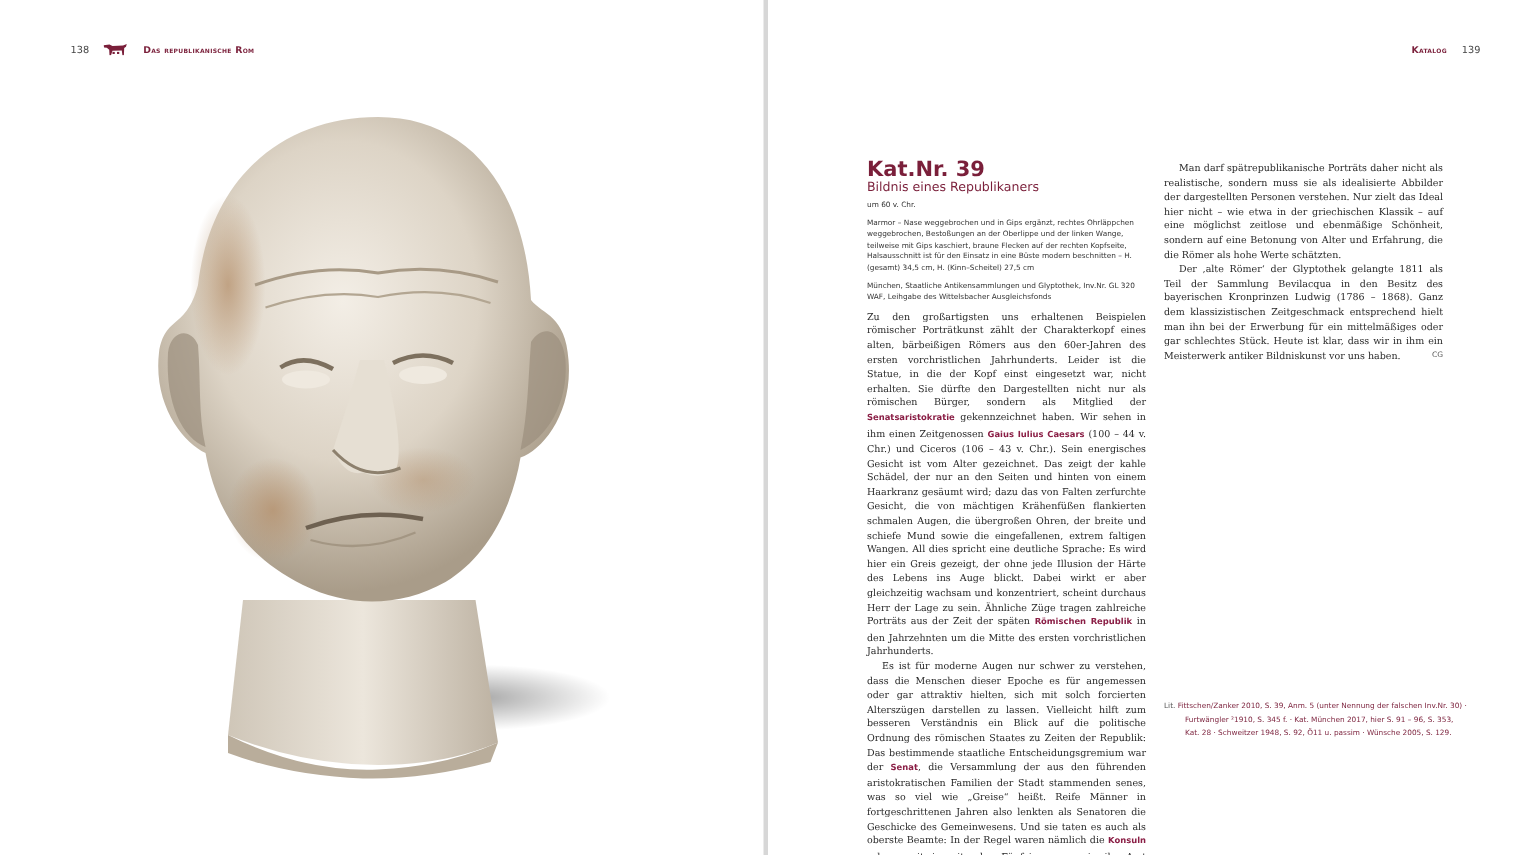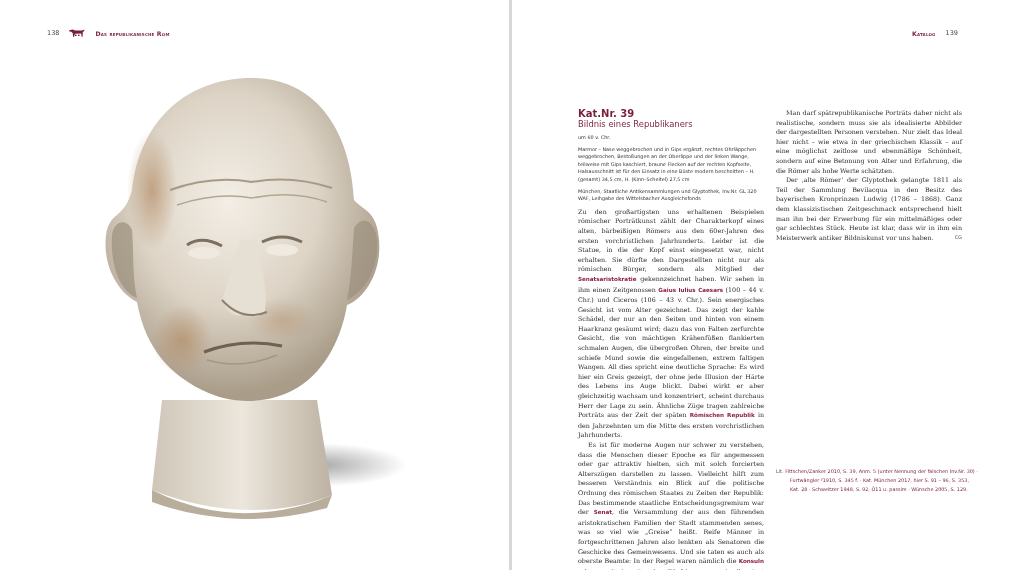--- a/index.html
+++ b/index.html
@@ -5,30 +5,30 @@
   html, body { margin:0; padding:0; }
   body { width:1020px; height:570px; background:#fff; position:relative; overflow:hidden; font-family:"DejaVu Serif", serif; color:#2a2a2a; }
   .page { position:absolute; top:0; height:546px; background:#fff; }
   .page-left { left:0; width:509px; }
   .page-right { left:512px; width:508px; }
   .gutter { position:absolute; left:509px; top:0; width:3px; height:570px; background:#d7d7d7; }
   .runhead { position:absolute; top:29px; font-family:"DejaVu Sans", sans-serif; font-size:6.2px; display:flex; align-items:center; gap:10px; }
   .runhead .num { color:#444; font-size:6.5px; }
   .runhead .title { color:#7a1f3a; font-variant:small-caps; font-weight:bold; letter-spacing:0.2px; }
   .runhead-left { left:47px; }
-  .runhead-right { right:62px; }
+  .runhead-right { right:33px; }
   .wolf { width:16px; height:8px; display:inline-block; }
 
   .bust { position:absolute; left:92px; top:70px; width:320px; height:450px; }
 
   .col { position:absolute; font-size:6.35px; line-height:9.6px; text-align:justify; hyphens:auto; }
   .col1 { left:66px; top:108px; width:186px; }
   .col2 { left:264px; top:108px; width:186px; }
 
-  .katnr { font-family:"DejaVu Sans", sans-serif; color:#7a1f3a; font-size:10px; font-weight:bold; line-height:11px; }
+  .katnr { font-family:"DejaVu Sans", sans-serif; color:#7a1f3a; font-size:14px; font-weight:bold; line-height:11px; }
   .kattitle { font-family:"DejaVu Sans", sans-serif; color:#7a1f3a; font-size:8.4px; font-weight:normal; line-height:11px; margin-bottom:4px; }
   .meta { font-family:"DejaVu Sans", sans-serif; font-size:4.9px; line-height:7.6px; color:#333; text-align:left; margin-bottom:4px; }
   p { margin:0; }
   .indent { text-indent:10px; }
   .hl { color:#8a1e45; font-family:"DejaVu Sans", sans-serif; font-size:5.6px; font-weight:bold; }
   .sig { float:right; font-family:"DejaVu Sans", sans-serif; font-size:5px; color:#555; }
   .lit { position:absolute; left:264px; top:467px; width:190px; font-family:"DejaVu Sans", sans-serif; font-size:4.9px; line-height:8.9px; color:#7a1f3a; text-align:left; padding-left:14px; text-indent:-14px; }
   .lit .label { color:#555; }
 </style>
 </head>

